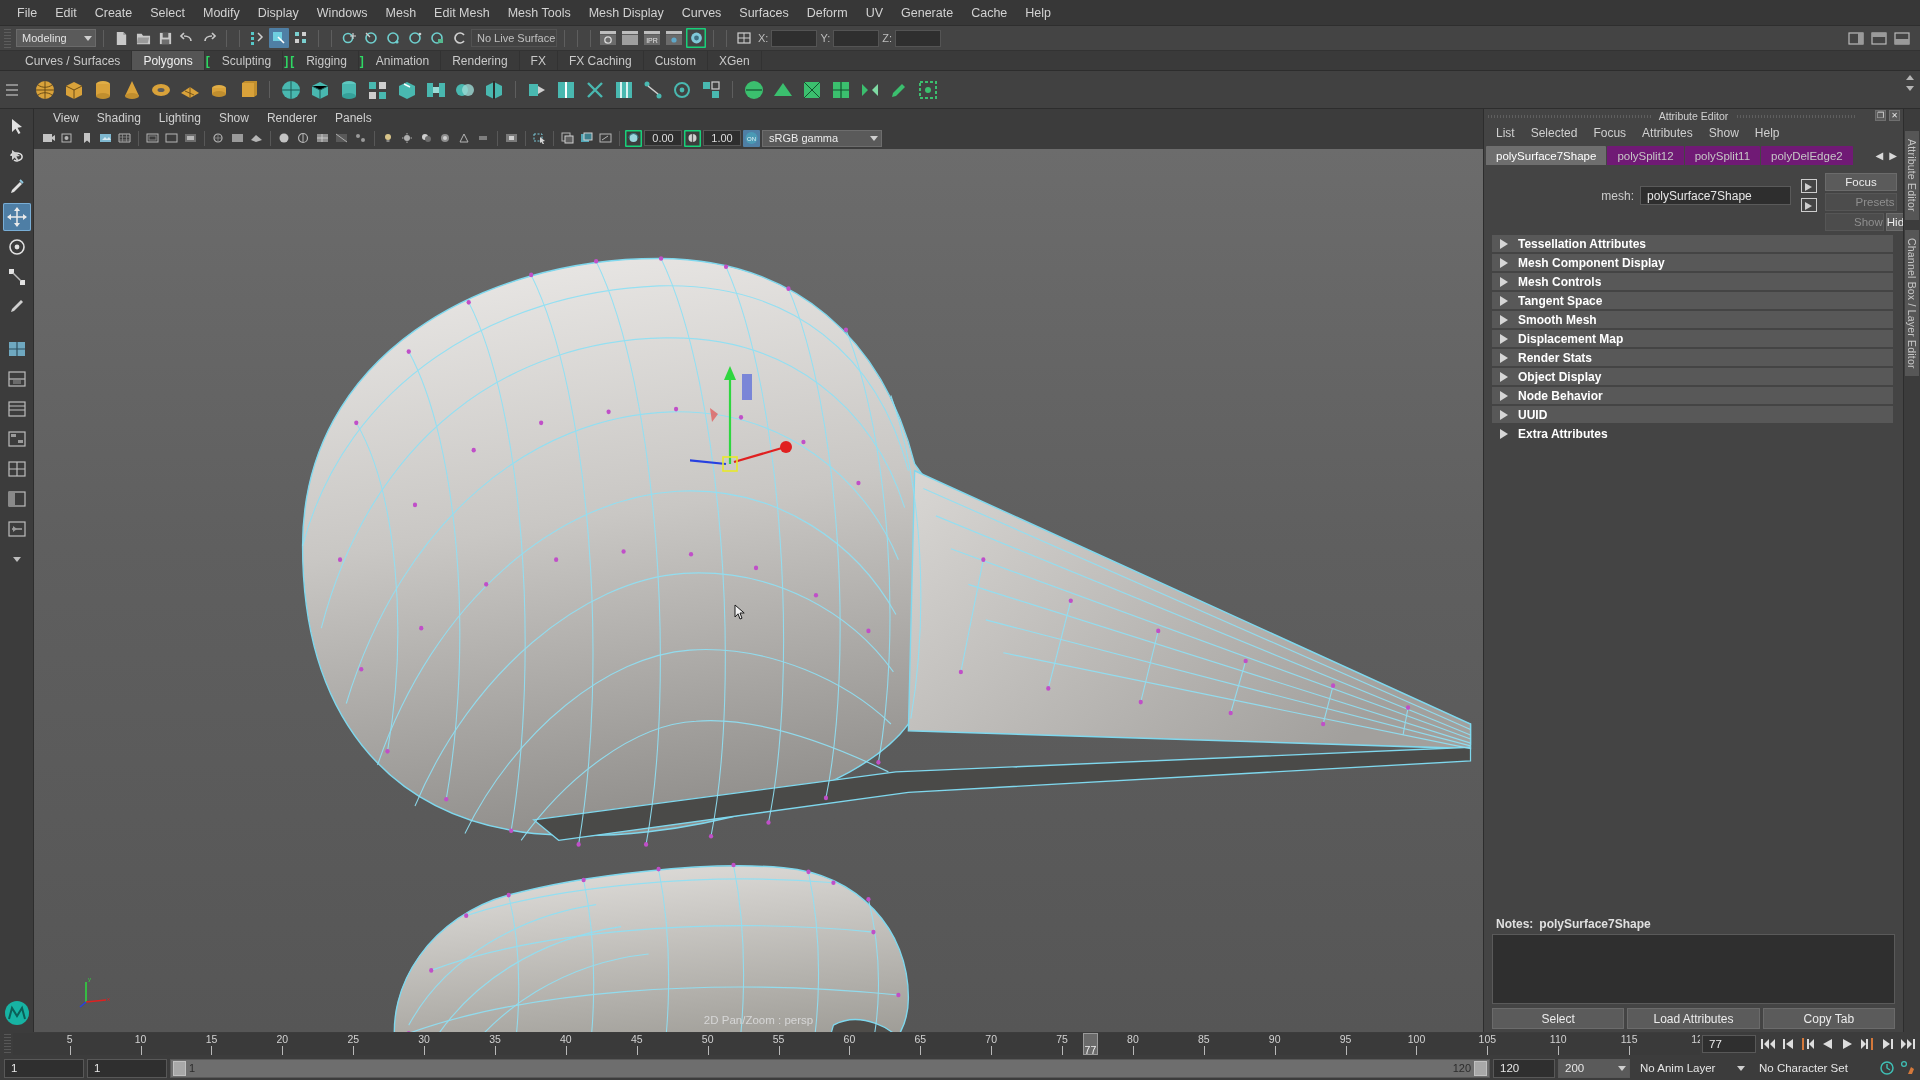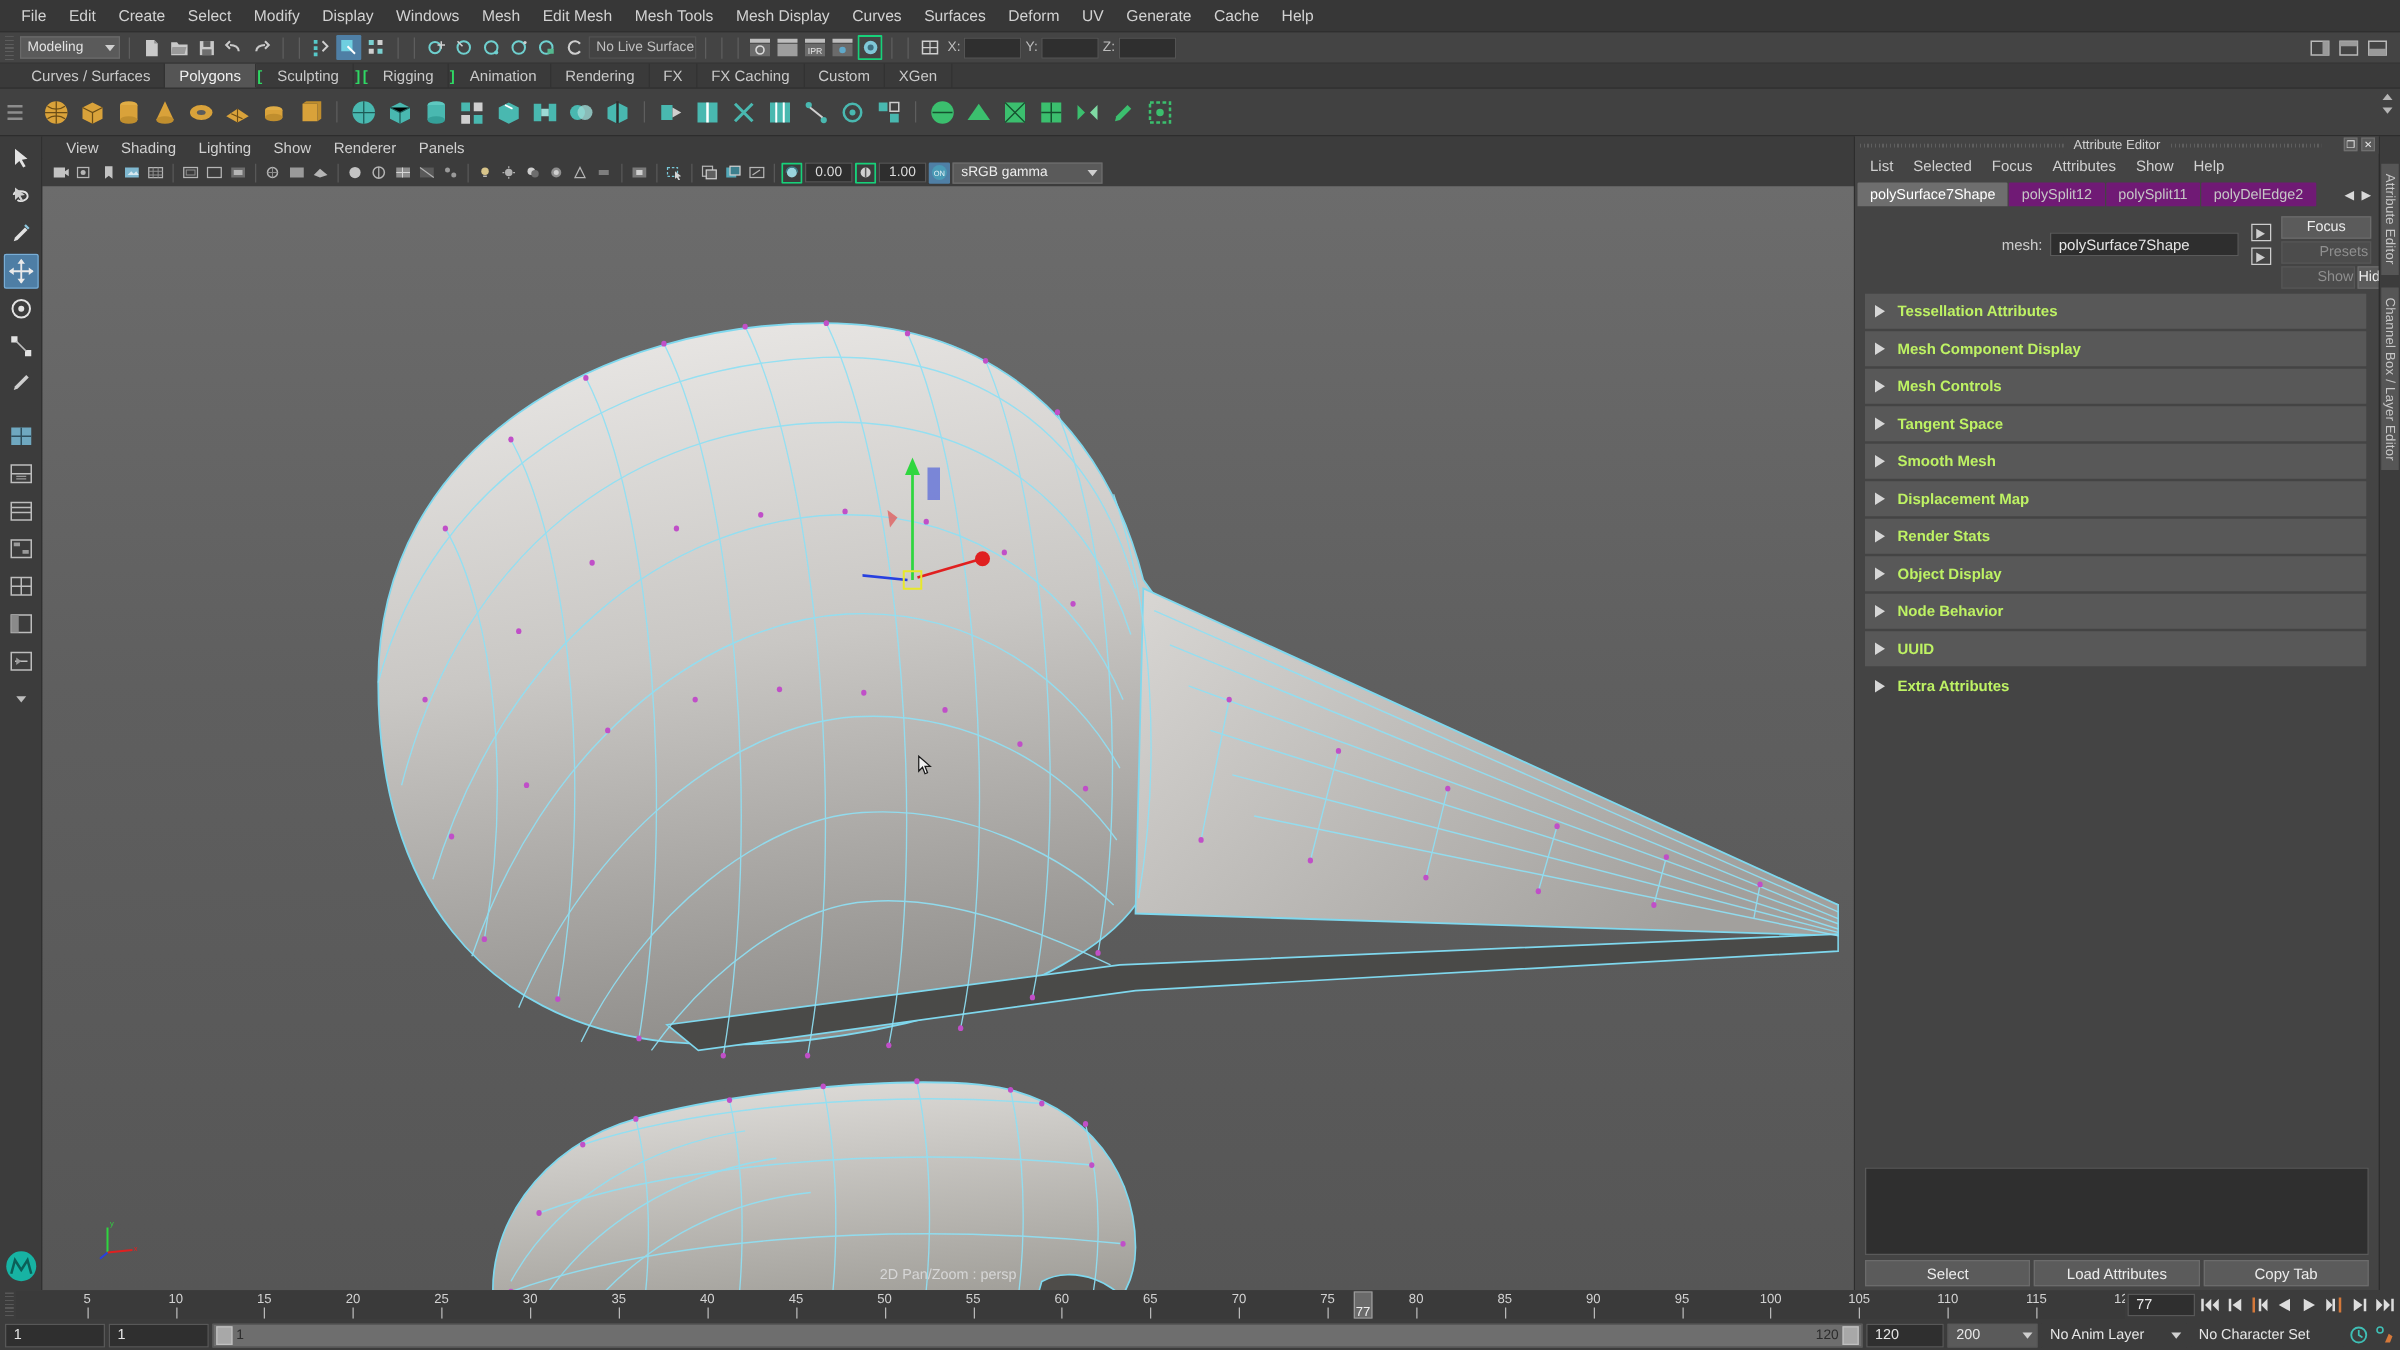--- a/index.html
+++ b/index.html
@@ -122,22 +122,22 @@
   .ae-row .val{ flex:1 1 auto;height:19px;background:#2e2e2e;border:1px solid #5a5a5a;
       display:flex;align-items:center;padding-left:6px;font-size:12px;color:#e6e6e6;max-width:165px; }
   .ae-arrowbox{ width:16px;height:14px;border:1.5px solid #cdcdcd;position:relative; }
   .ae-arrowbox:after{ content:"";position:absolute;left:3px;top:3px;width:0;height:0;
       border-top:4px solid transparent;border-bottom:4px solid transparent;border-left:7px solid #cdcdcd; }
   .ae-sidebtns{ display:flex;flex-direction:column;align-items:stretch;gap:2px;width:72px; }
   .btn{ height:18px;background:#5b5b5b;border:1px solid #6b6b6b;display:flex;align-items:center;
         justify-content:center;font-size:11.5px;color:#ececec; }
   .btn.dim{ color:#8f8f8f;background:#4c4c4c;border-color:#565656;padding-left:28px; }
   .ae-list{ padding:4px 10px 0 8px;display:flex;flex-direction:column;gap:2px; }
-  .sect{ height:28px;background:#585858;display:flex;align-items:center;gap:10px;padding-left:6px;
-         font-size:12px;color:#bef264;font-weight:bold; }
+  .sect{ height:17px;background:#585858;display:flex;align-items:center;gap:10px;padding-left:6px;
+         font-size:12px;color:#ffffff;font-weight:bold; }
   .sect .tri{ width:0;height:0;border-top:5px solid transparent;border-bottom:5px solid transparent;
               border-left:8px solid #d6d6d6;margin-left:2px; }
   .ae-bottom{ margin-top:auto;padding:0 8px 3px 8px; }
   .notes-lbl{ font-size:12px;color:#e0e0e0;font-weight:bold;padding:4px 0 3px 4px; }
   .notes-lbl span.v{ font-weight:bold;padding-left:6px; }
   .notes-box{ height:70px;background:#2f2f2f;border:1px solid #5a5a5a; }
   .ae-btnrow{ display:flex;gap:3px;margin-top:4px; }
   .ae-btnrow .btn{ flex:1 1 0;height:21px;font-size:12px; }
 
   
@@ -1191,20 +1191,23 @@
             <span class="tri"></span>
             <span>UUID</span>
           </div>
         <div class="sect" style="background:transparent;">
             <span class="tri"></span>
             <span>Extra Attributes</span>
           </div>
       </div>
 
       <div class="ae-bottom">
+        <div class="notes-lbl">
+          <span>Notes:</span><span class="v">polySurface7Shape</span>
+        </div>
         <div class="notes-box"></div>
         <div class="ae-btnrow">
           <div class="btn">Select</div>
           <div class="btn">Load Attributes</div>
           <div class="btn">Copy Tab</div>
         </div>
       </div>
     </div>
 
     <div class="rdock">

